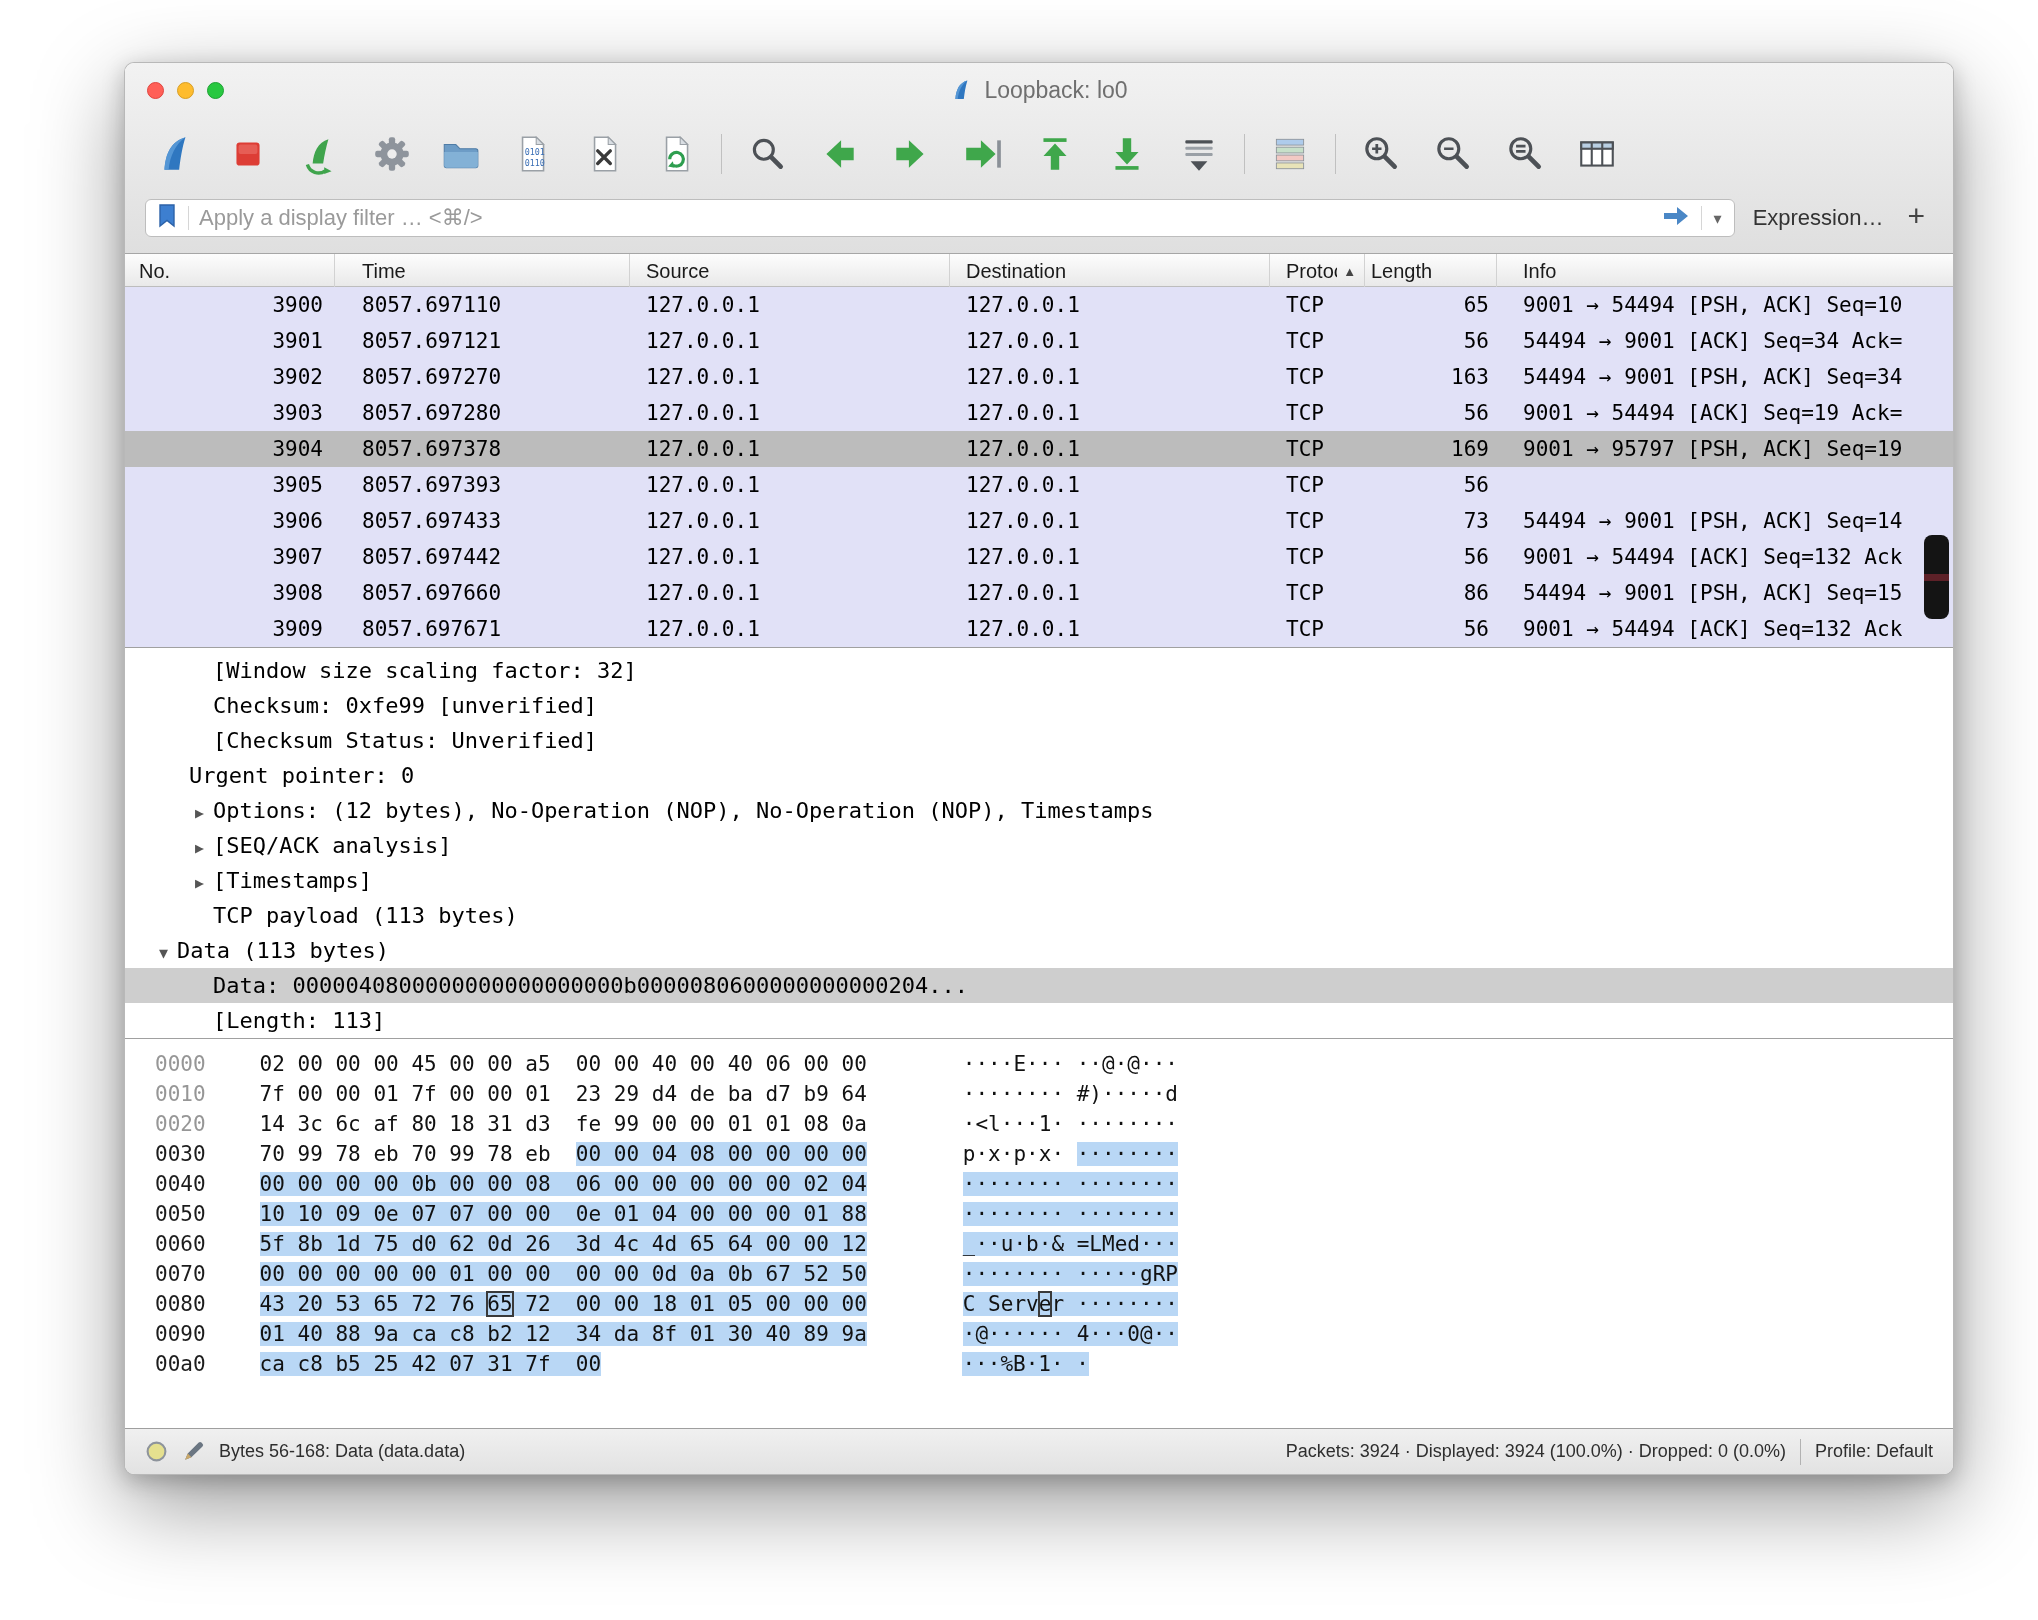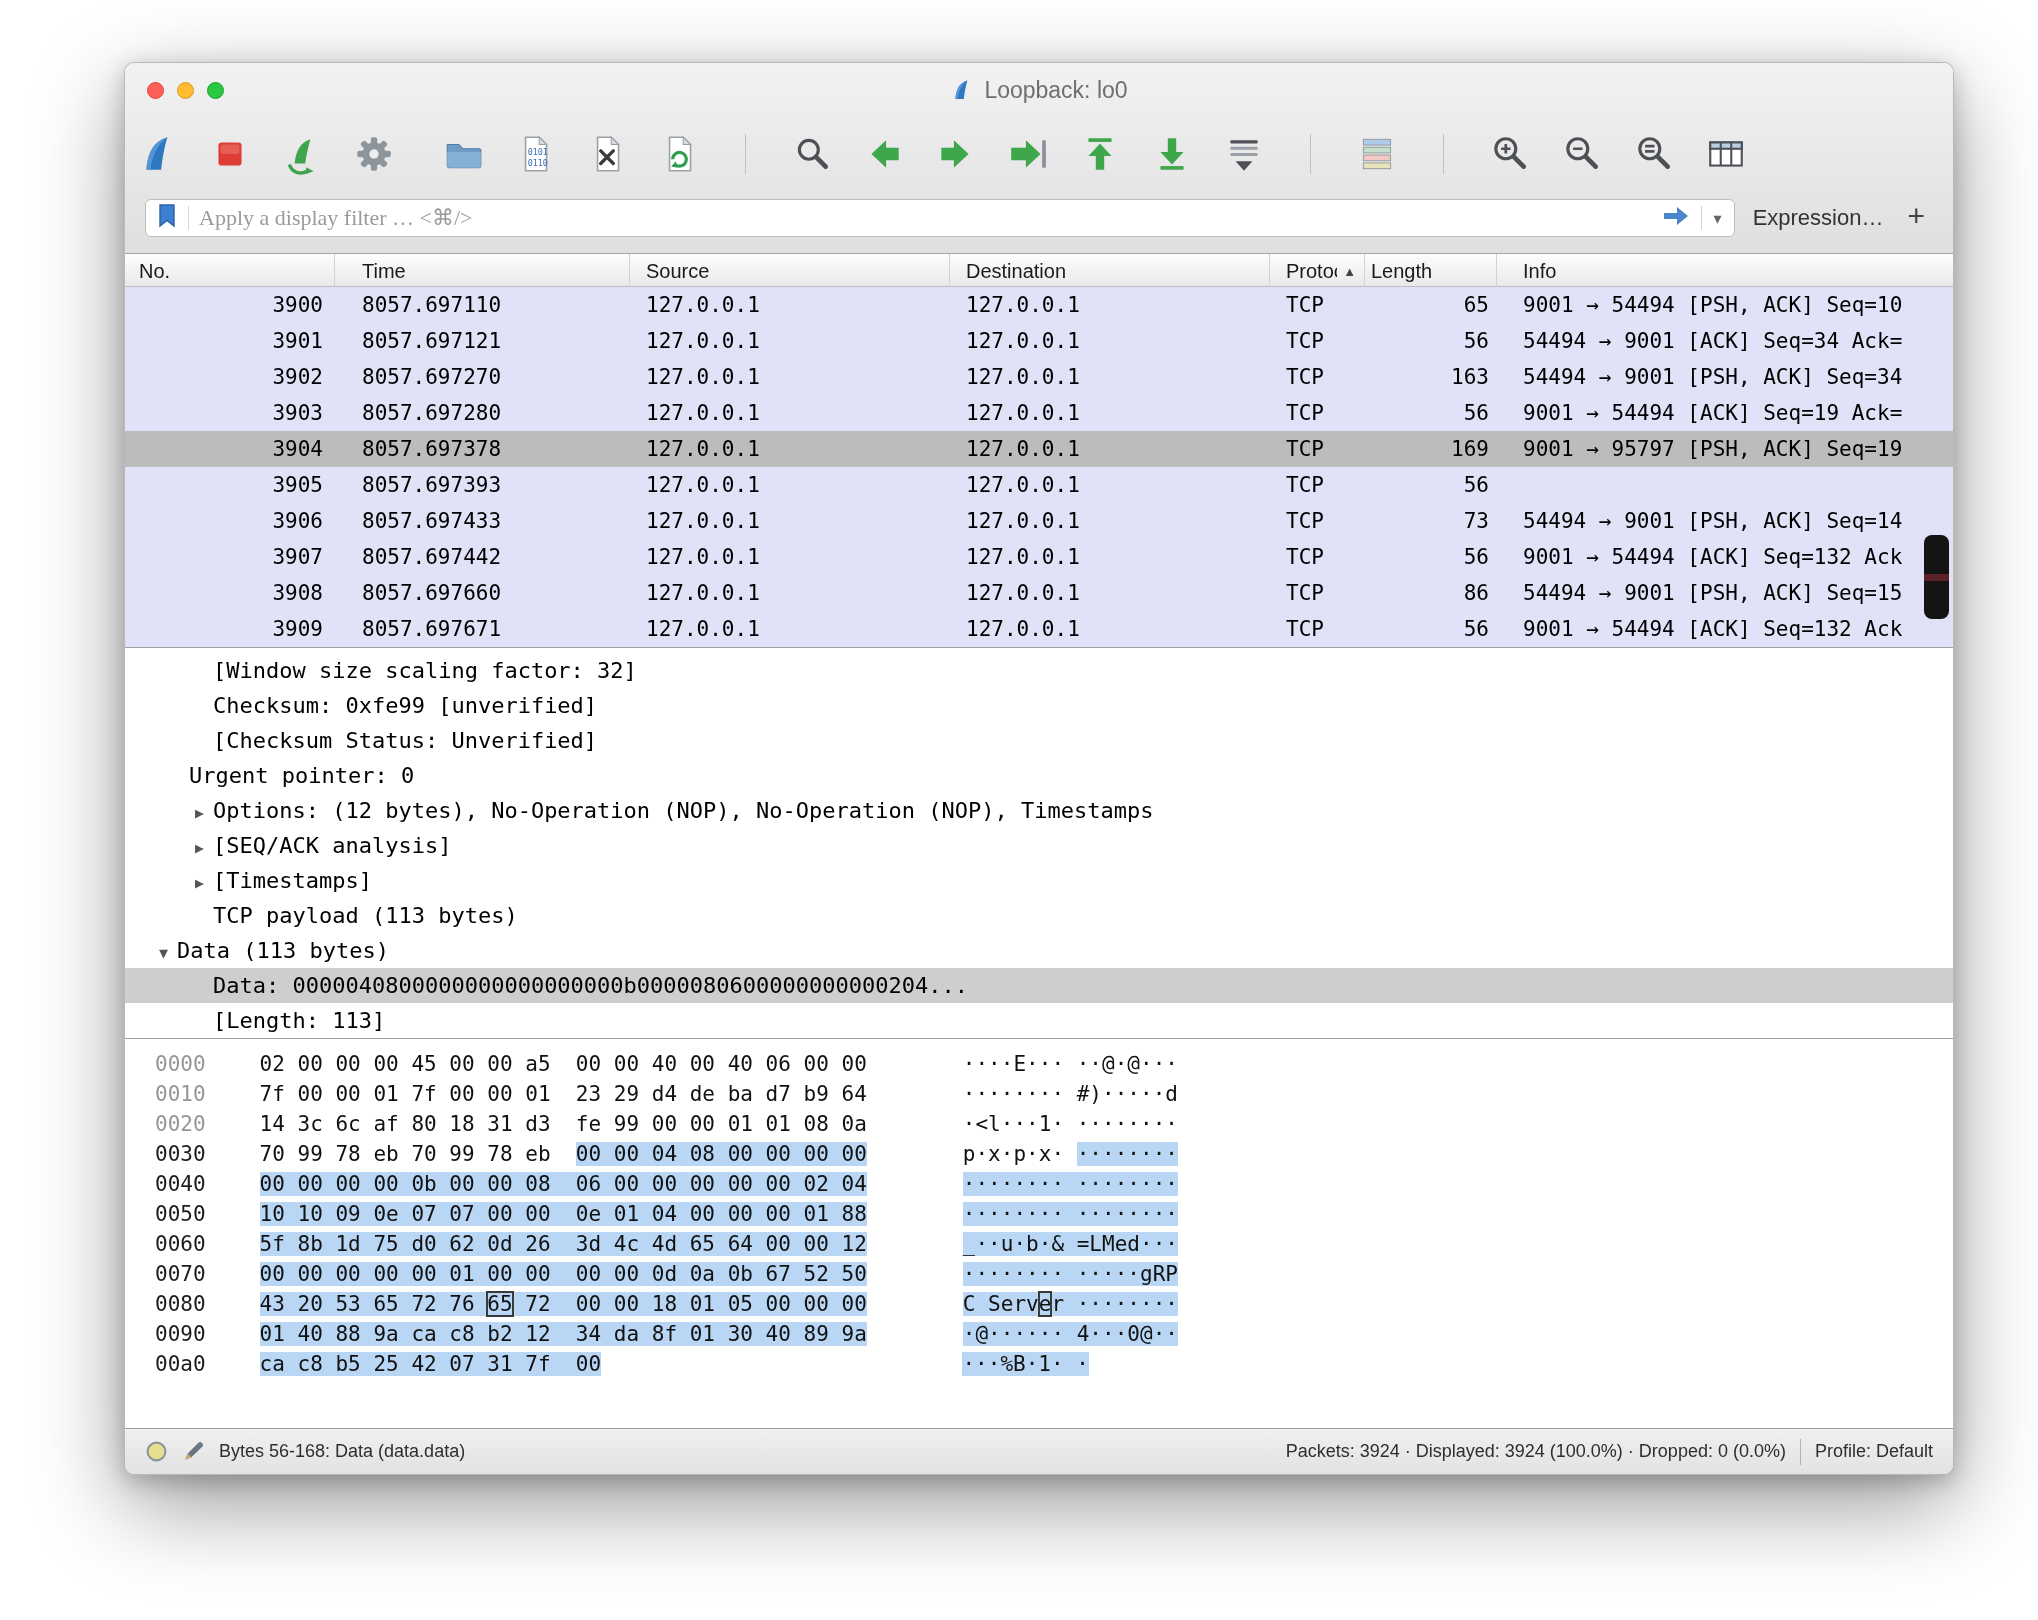--- a/index.html
+++ b/index.html
@@ -13,29 +13,29 @@
   .chrome{background:linear-gradient(#f2f2f2,#dfdfdf);border-bottom:1px solid #a6a6a6;flex:0 0 auto;}
   .titlebar{height:54px;position:relative;display:flex;align-items:center;}
   .lights{position:absolute;left:22px;top:0;height:54px;display:flex;align-items:center;gap:13px;}
   .light{width:17px;height:17px;border-radius:50%;display:inline-block;box-sizing:border-box;}
   .light.red{background:#ff5f57;border:1px solid #e0443e;}
   .light.yellow{background:#febc2e;border:1px solid #d89e24;}
   .light.green{background:#28c840;border:1px solid #1da133;}
   .title{margin:0 auto;display:flex;align-items:center;gap:10px;color:#6f6f6f;font-size:23px;}
   .title-icon svg{display:block;}
   
-  .toolbar{height:74px;display:flex;align-items:center;padding-left:10px;gap:43px;}
+  .toolbar{height:74px;display:flex;align-items:center;padding-left:28px;gap:22px;}
   .tgroup{display:flex;align-items:center;gap:26px;}
   .tbtn{width:46px;height:46px;display:flex;align-items:center;justify-content:center;border-radius:6px;}
   .tbtn svg{width:42px;height:42px;display:block;}
   .tsep{width:1px;height:40px;background:#c0c0c0;}
   
   .filterbar{height:54px;display:flex;align-items:center;padding:0 20px 8px 20px;gap:18px;}
   .filter-input{flex:1;height:38px;background:#fff;border:1px solid #bdbdbd;border-radius:6px;
-                display:flex;align-items:center;padding:0 10px;gap:10px;box-sizing:border-box;font-family:Liberation Serif, serif;}
+                display:flex;align-items:center;padding:0 10px;gap:10px;box-sizing:border-box;}
   .placeholder{flex:1;color:#9a9a9a;font-size:22px;white-space:nowrap;overflow:hidden;}
   .fdiv{width:1px;height:24px;background:#d6d6d6;}
   .chev{color:#666;font-size:16px;padding:0 2px;}
   .expr{font-size:22px;color:#333;white-space:nowrap;}
   .plus{font-size:30px;color:#444;padding:0 8px 4px 6px;}
   
   .pkt-header{display:flex;height:33px;background:linear-gradient(#fdfdfd,#e9e9e9);
               border-bottom:1px solid #bdbdbd;flex:0 0 auto;box-sizing:border-box;}
   .hcell{display:flex;align-items:center;height:34px;font-size:20px;color:#1a1a1a;
          border-right:1px solid #d2d2d2;box-sizing:border-box;overflow:hidden;white-space:nowrap;}

